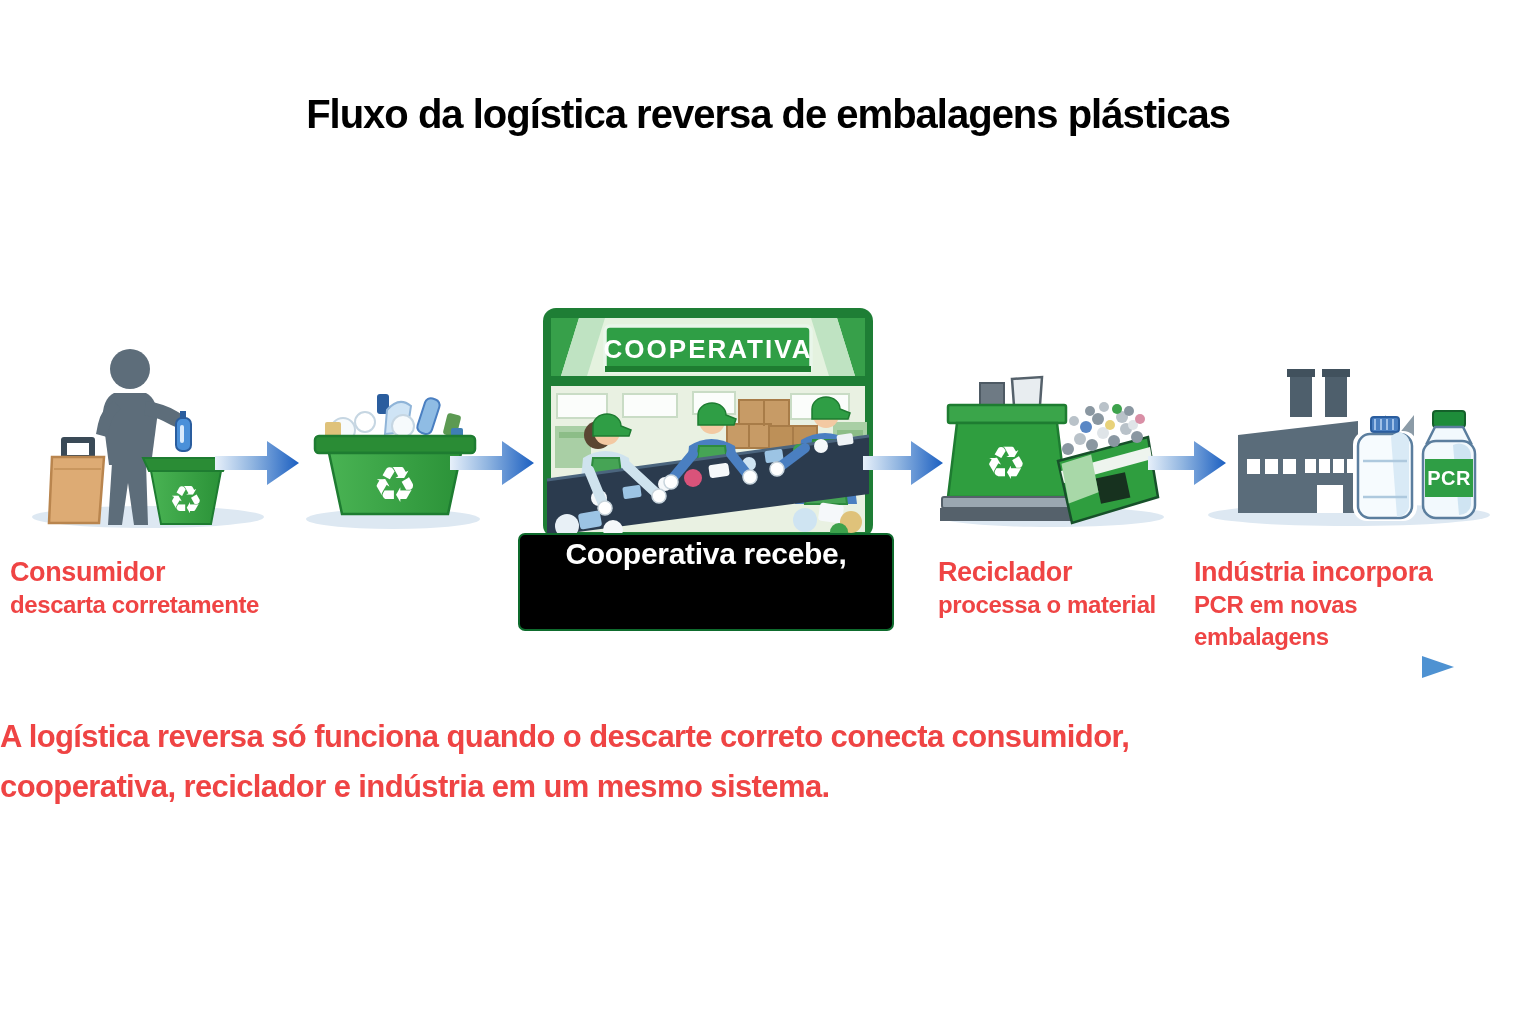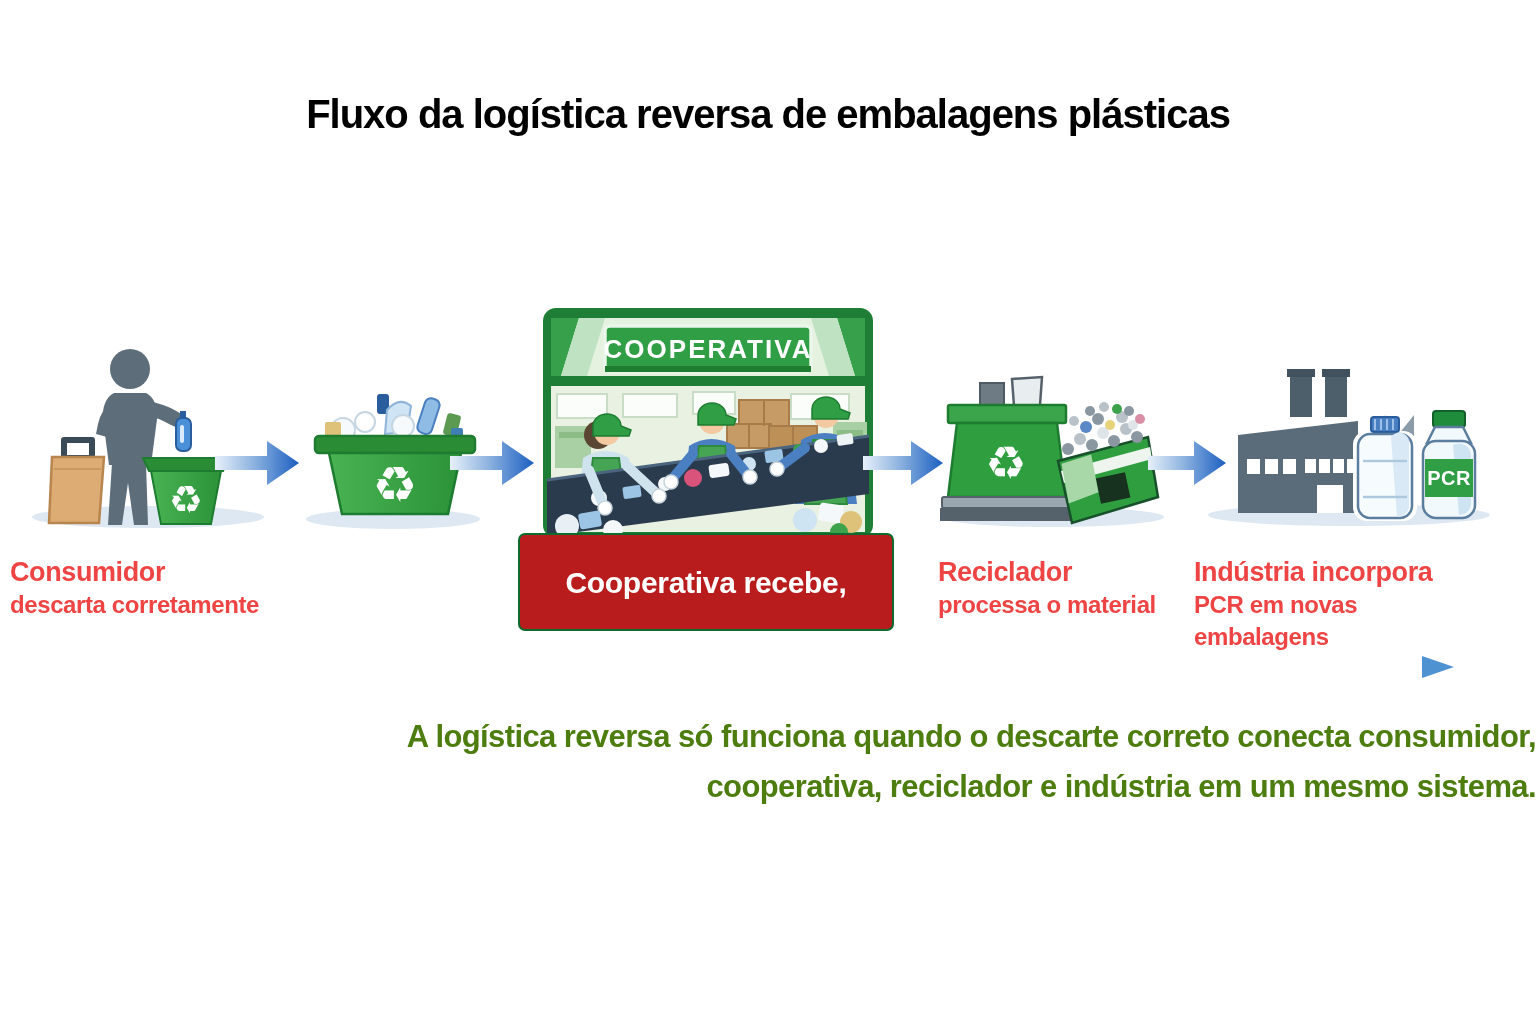--- a/index.html
+++ b/index.html
@@ -4,25 +4,25 @@
 <style>
   html,body{margin:0;padding:0;background:#ffffff;}
   body{font-family:"Liberation Sans",sans-serif;}
   .canvas{position:relative;width:1536px;height:1024px;background:#ffffff;overflow:hidden;}
   .abs{position:absolute;}
   .title{top:92px;left:0;width:100%;text-align:center;
          font-size:40px;font-weight:700;letter-spacing:-1px;color:#000000;}
   .stage-label{color:#ef4444;text-align:left;font-weight:700;letter-spacing:-0.4px;}
   .stage-label .l1{display:block;font-size:27px;line-height:33px;}
   .stage-label .l2{display:block;font-size:24px;line-height:32px;font-weight:700;}
-  .banner{background:#b91c1c;border:2px solid #0e6b2d;border-radius:7px;
+  .banner{background:#000000;border:2px solid #0e6b2d;border-radius:7px;
           box-sizing:border-box;text-align:center;color:#ffffff;font-weight:700;
-          display:flex;flex-direction:column;justify-content:center;}
+          display:flex;justify-content:center;}
   .banner .b1,.banner .b2{display:block;font-size:30px;line-height:37px;letter-spacing:-0.3px;}
-  .footer{top:712px;left:0;width:100%;text-align:right;color:#4d7c0f;
+  .footer{top:712px;left:0;width:100%;text-align:left;color:#ef4444;
           font-size:31px;line-height:50px;font-weight:600;letter-spacing:-0.6px;}
   svg{display:block;}
   .recycle-glyph{font-family:"DejaVu Sans",sans-serif;fill:#ffffff;}
   .sign-text{font-family:"Liberation Sans",sans-serif;font-weight:700;fill:#ffffff;letter-spacing:2px;}
   .pcr-text{font-family:"Liberation Sans",sans-serif;font-weight:700;fill:#ffffff;letter-spacing:0.5px;}
 </style>
 </head>
 <body>
 
 <div class="canvas">

